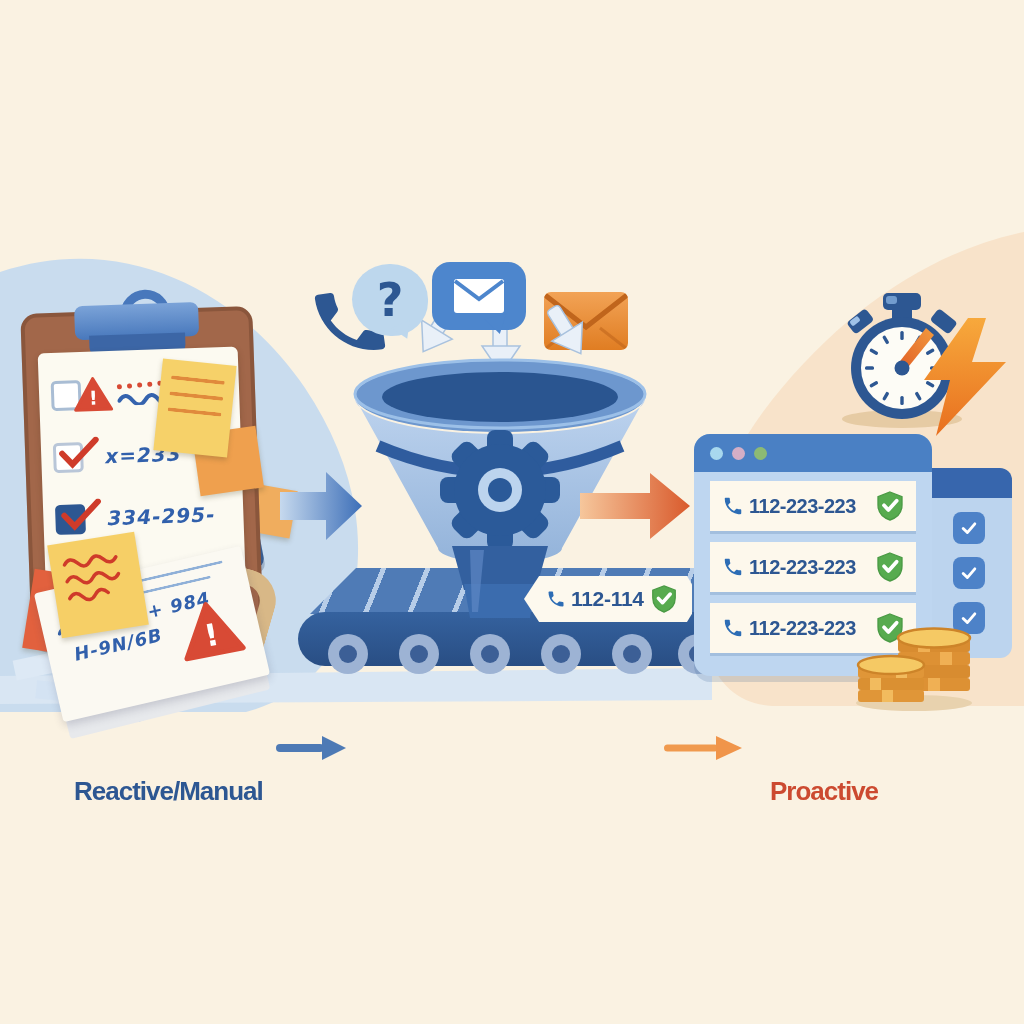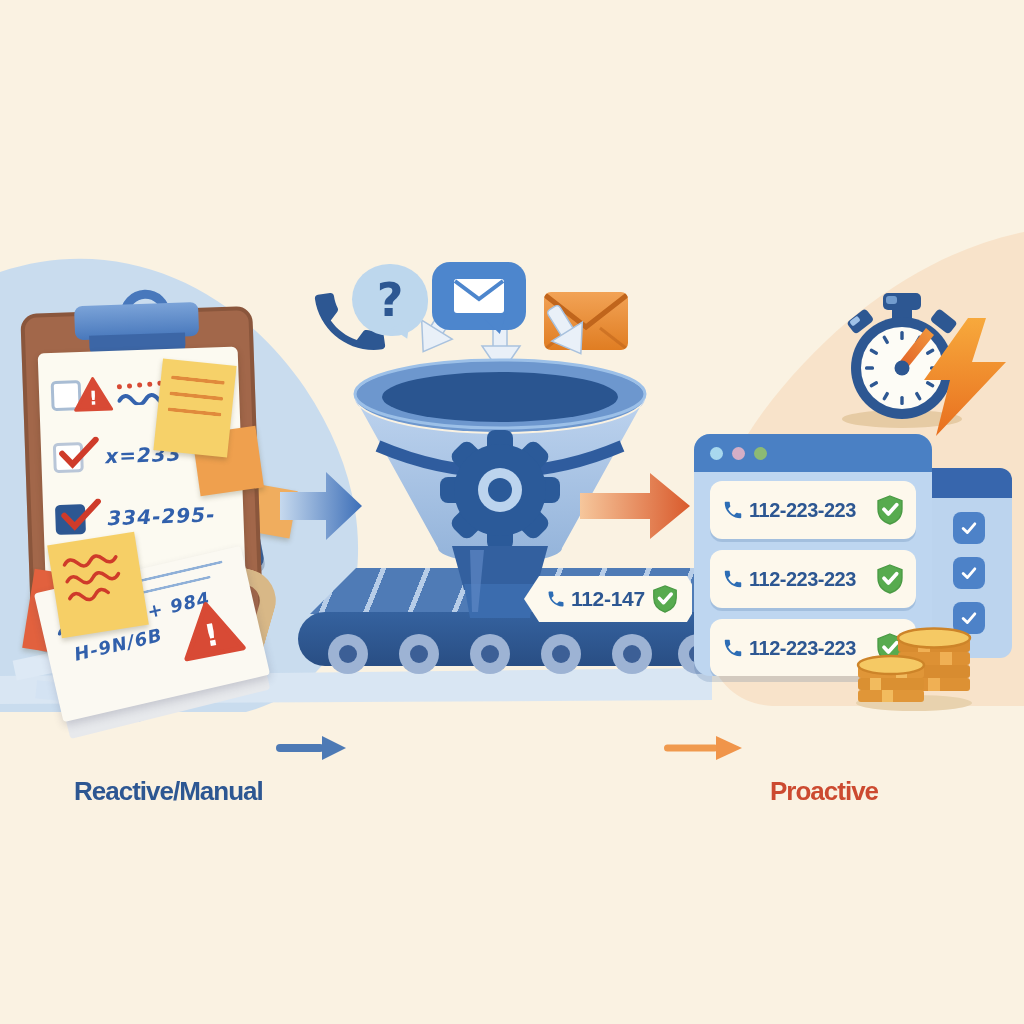--- a/index.html
+++ b/index.html
@@ -112,21 +112,21 @@
   .panel{left:926px;top:468px;width:86px;height:190px;z-index:2;}
   .panel-head{position:absolute;left:0;top:0;right:0;height:30px;background:#3766ad;border-radius:0 12px 0 0;}
   .panel-body{position:absolute;left:0;top:30px;right:0;bottom:0;background:#bcd4ee;border-radius:0 0 12px 0;
               display:flex;flex-direction:column;align-items:center;gap:13px;padding-top:14px;box-sizing:border-box;}
   .chk-sq{width:32px;height:32px;border-radius:8px;background:#4d82c8;display:flex;align-items:center;justify-content:center;}
   .browser{left:694px;top:434px;width:238px;height:242px;background:#bed6f0;border-radius:16px;z-index:3;
            box-shadow:0 6px 0 rgba(45,87,146,.18);overflow:hidden;}
   .titlebar{height:38px;background:#4a80c4;display:flex;align-items:center;gap:9px;padding-left:16px;}
   .dot{width:13px;height:13px;border-radius:50%;}
   .rowlist{padding:9px 16px;display:flex;flex-direction:column;gap:11px;}
-  .phrow{height:58px;background:#fdf8ec;border-radius:12px;box-shadow:0 3px 0 rgba(45,87,146,.18);
+  .phrow{height:50px;background:#fdf8ec;border-radius:0;box-shadow:0 3px 0 rgba(45,87,146,.18);
          display:flex;align-items:center;gap:5px;padding:0 10px 0 12px;box-sizing:border-box;}
   .phrow .num{font-size:20px;font-weight:bold;color:#2d5792;letter-spacing:-.5px;flex:1;}
 
   
   .stopwatch{left:836px;top:290px;z-index:3;}
   .bolt{left:918px;top:316px;z-index:4;}
   .coins{left:852px;top:608px;z-index:5;}
 
   
   .label{z-index:6;font-weight:bold;letter-spacing:-1px;white-space:nowrap;margin-top:44px;}
@@ -349,21 +349,21 @@
       </div>
     <div class="roller" style="left:380px">
         <i></i>
       </div>
   </div>
 
   <div class="abs tag">
     <svg width="20" height="20" viewBox="0 0 24 24">
       <path fill="#2d6db5" d="M6.62 10.79c1.44 2.83 3.76 5.14 6.59 6.59l2.2-2.2c.27-.27.67-.36 1.02-.24 1.12.37 2.33.57 3.57.57.55 0 1 .45 1 1V20c0 .55-.45 1-1 1-9.39 0-17-7.61-17-17 0-.55.45-1 1-1h3.5c.55 0 1 .45 1 1 0 1.25.2 2.45.57 3.57.11.35.03.74-.25 1.02l-2.2 2.2z"></path>
     </svg>
-    <span class="tag-num">112-147</span>
+    <span class="tag-num">112-114</span>
     <svg width="30" height="32" viewBox="0 0 24 24">
       <path d="M12,1.5 L21,5 V11 C21,16.8 17.2,20.8 12,22.5 C6.8,20.8 3,16.8 3,11 V5 Z" fill="#57ab4f" stroke="#4a9a44" stroke-width="1"></path>
       <polyline points="7.5,11.5 10.8,15 17,8" stroke="#fff" stroke-width="2.8" fill="none" stroke-linecap="round" stroke-linejoin="round"></polyline>
     </svg>
   </div>
 
   <svg class="abs arrow-blue" width="84" height="80" viewBox="0 0 84 80">
     <defs>
         <linearGradient id="gb" x1="0" y1="0" x2="1" y2="0">
       <stop offset="0" stop-color="#c6d9ee"></stop>

